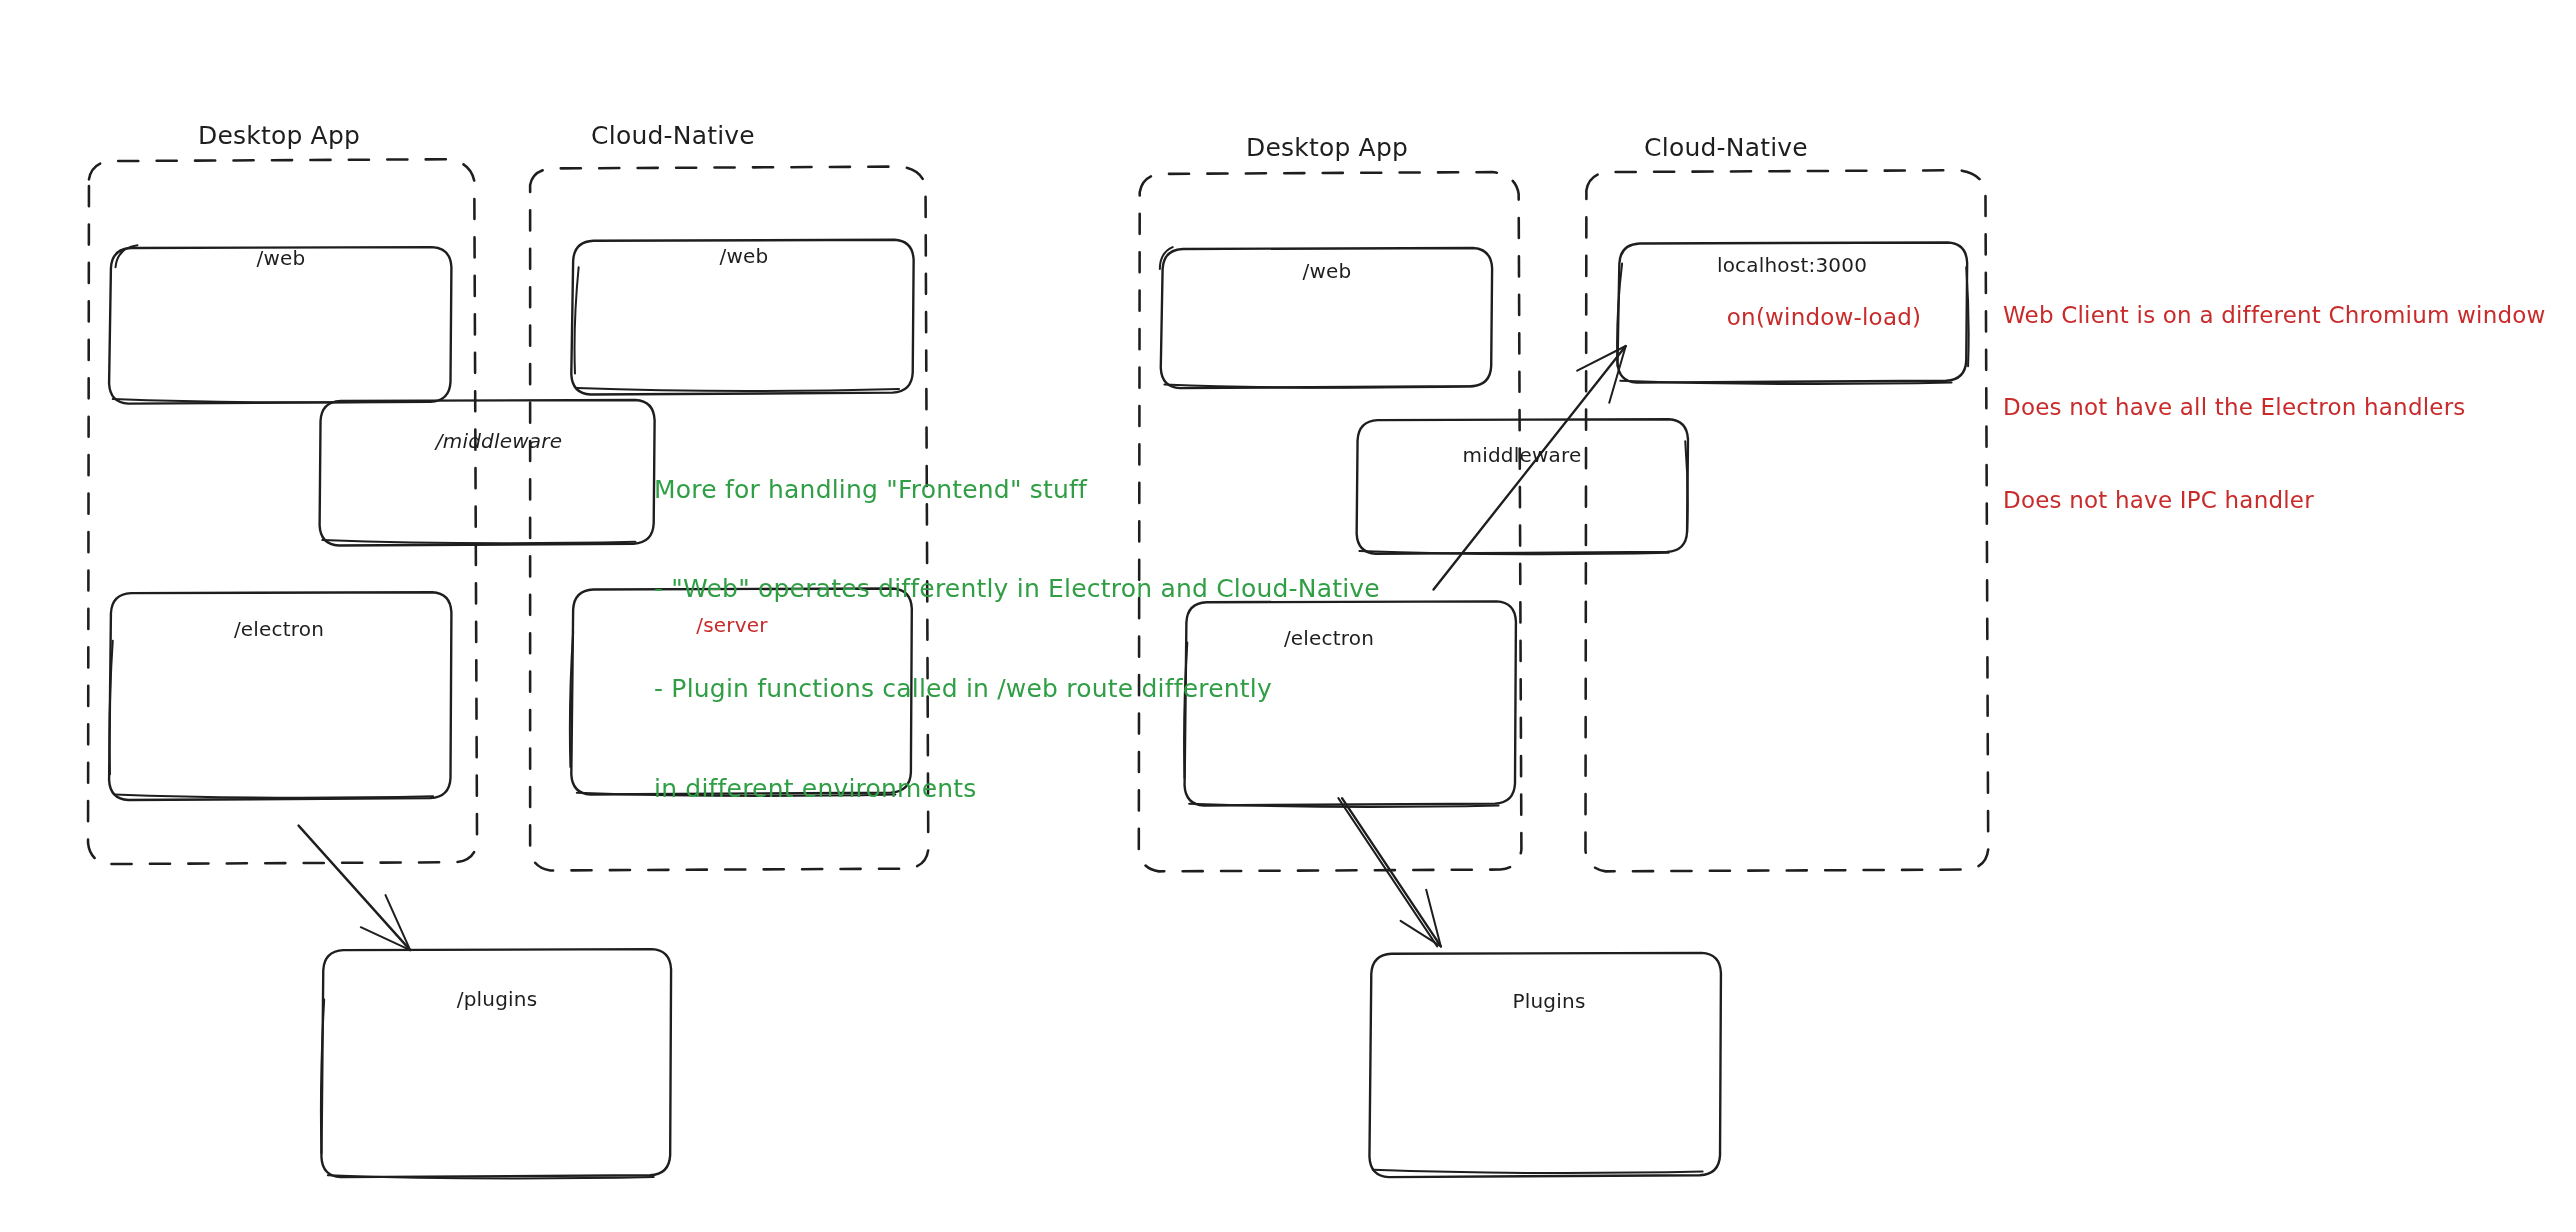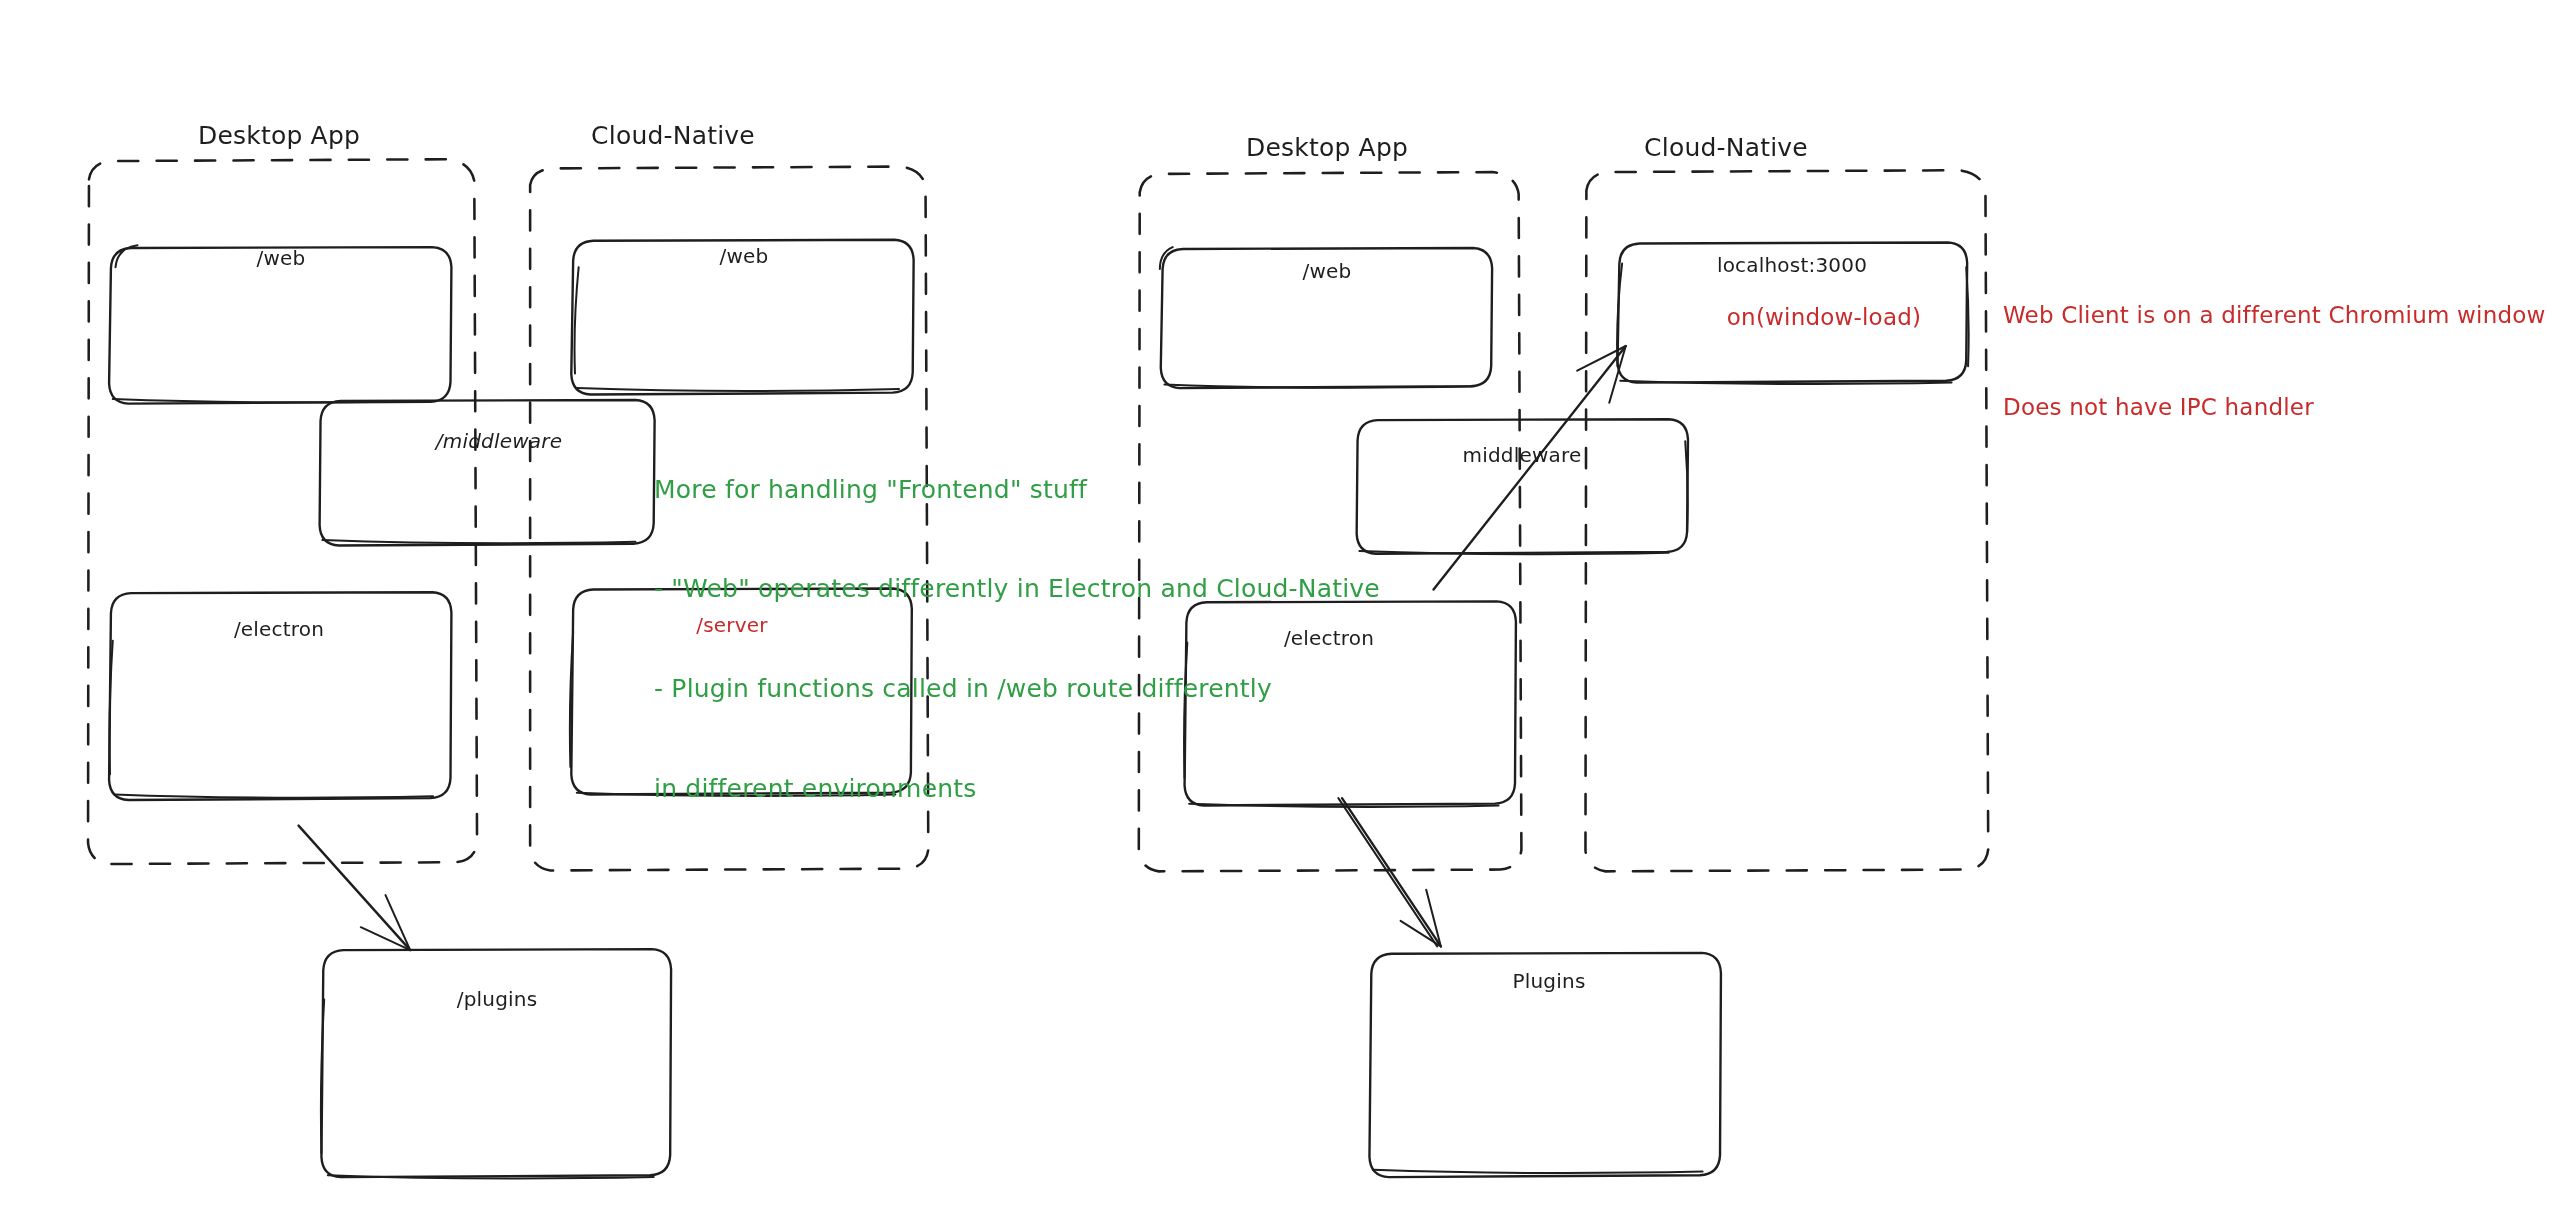--- a/index.html
+++ b/index.html
@@ -182,28 +182,29 @@
   <div class="lbl node-title" style="left:497px; top:986px;">/plugins</div>
 
   <div class="lbl group-title" style="left:1327px; top:131px;">Desktop App</div>
   <div class="lbl group-title" style="left:1726px; top:131px;">Cloud-Native</div>
 
   <div class="lbl node-title" style="left:1327px; top:258px;">/web</div>
   <div class="lbl node-title" style="left:1792px; top:252px;">localhost:3000</div>
   <div class="lbl node-sub" style="left:1824px; top:302px;">on(window-load)</div>
   <div class="lbl node-title" style="left:1522px; top:442px;">middleware</div>
   <div class="lbl node-title" style="left:1329px; top:625px;">/electron</div>
-  <div class="lbl node-title" style="left:1549px; top:968px;">Plugins</div>
+  <div class="lbl node-title" style="left:1549px; top:988px;">Plugins</div>
 
   <div class="lbl note-green" style="left:654px; top:406px;">
     <div>More for handling "Frontend" stuff</div>
     <div>- "Web" operates differently in Electron and Cloud-Native</div>
     <div>- Plugin functions called in /web route differently</div>
     <div>in different environments</div>
   </div>
 
   <div class="lbl note-red" style="left:2003px; top:238px;">
     <div>Web Client is on a different Chromium window</div>
+    <div>Does not have all the Electron handlers</div>
     <div>Does not have IPC handler</div>
   </div>
 
 </div>
 
 
 </body></html>

